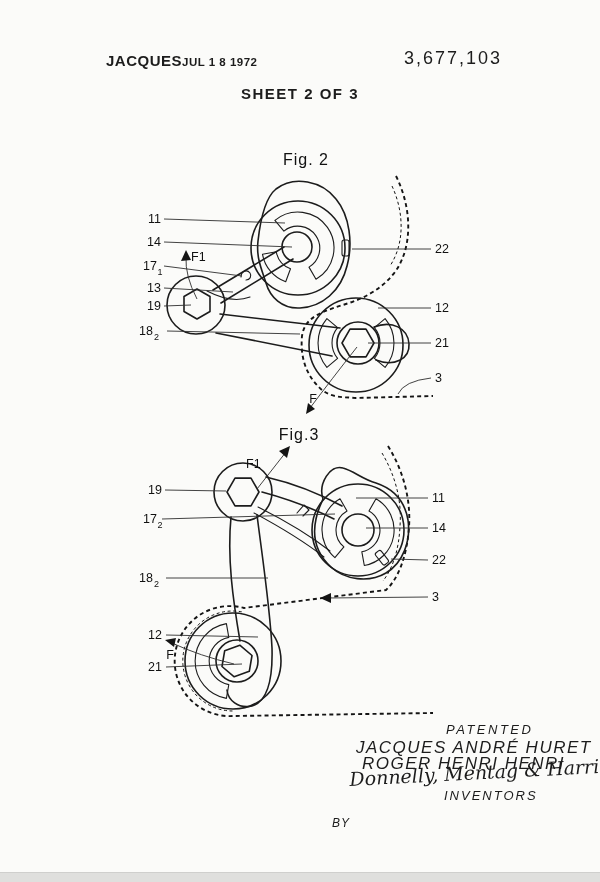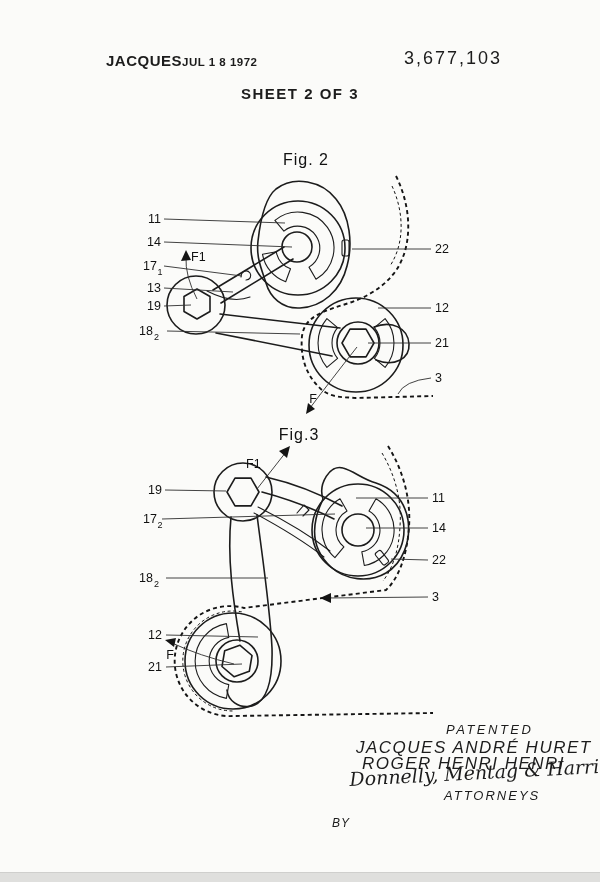--- a/index.html
+++ b/index.html
@@ -179,15 +179,15 @@
   <text class="lbl" x="432" y="532">14</text>
   <text class="lbl" x="432" y="564">22</text>
   <text class="lbl" x="432" y="601">3</text>
 </svg>
 
 <div class="abs hand inv-label" style="left:446px;top:722px;">PATENTED</div>
 <div class="abs hand inv-name" style="left:356px;top:738px;">JACQUES ANDRÉ HURET</div>
 <div class="abs hand inv-name" style="left:362px;top:754px;">ROGER HENRI HENRI</div>
 <div class="abs hand by" style="left:332px;top:773px;margin-top:43px;">BY</div>
 <div class="abs sig" style="left:350px;top:768px;">Donnelly, Mentag &amp; Harrington</div>
-<div class="abs hand attorneys" style="left:444px;top:788px;">ATTORNEYS</div>
+<div class="abs hand attorneys" style="left:444px;top:788px;">INVENTORS</div>
 
 <div class="scan-edge"></div>
 
 </body></html>

